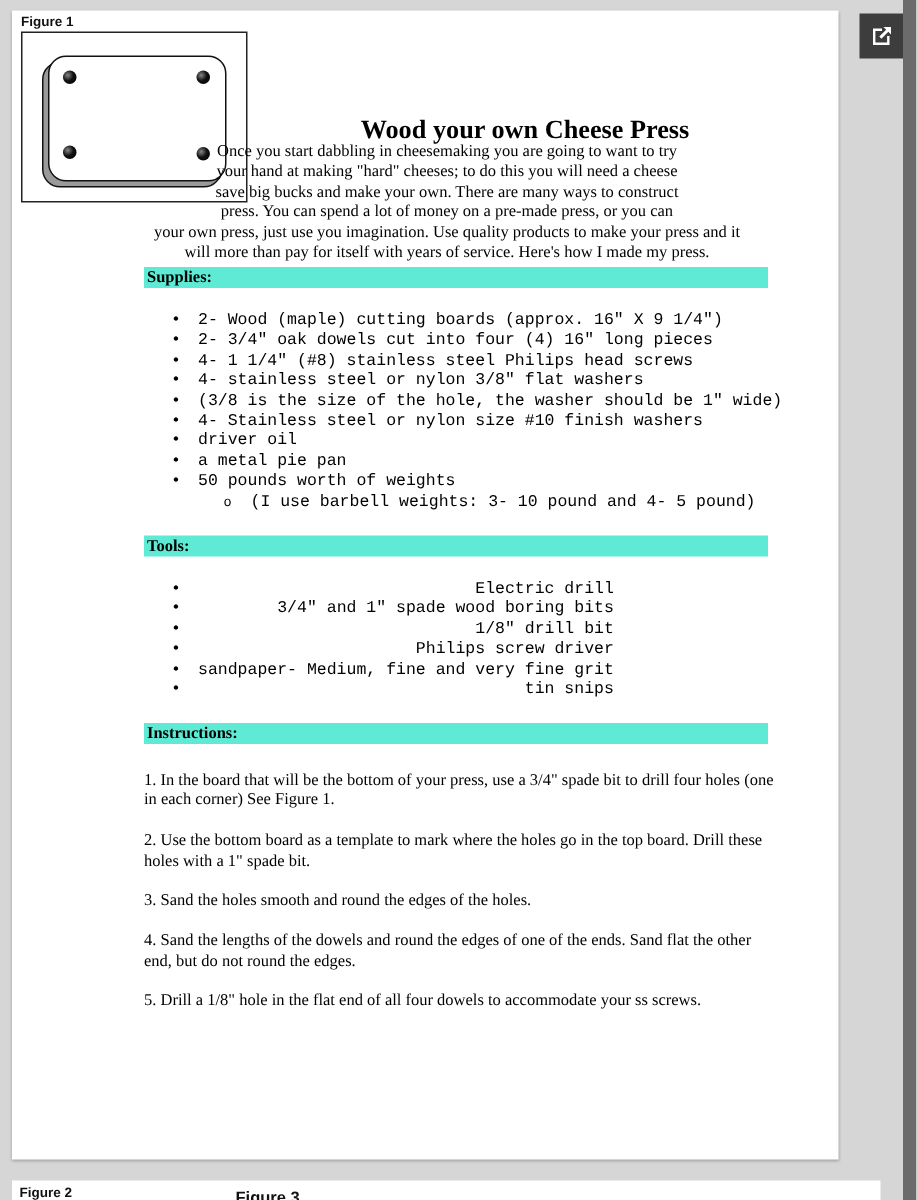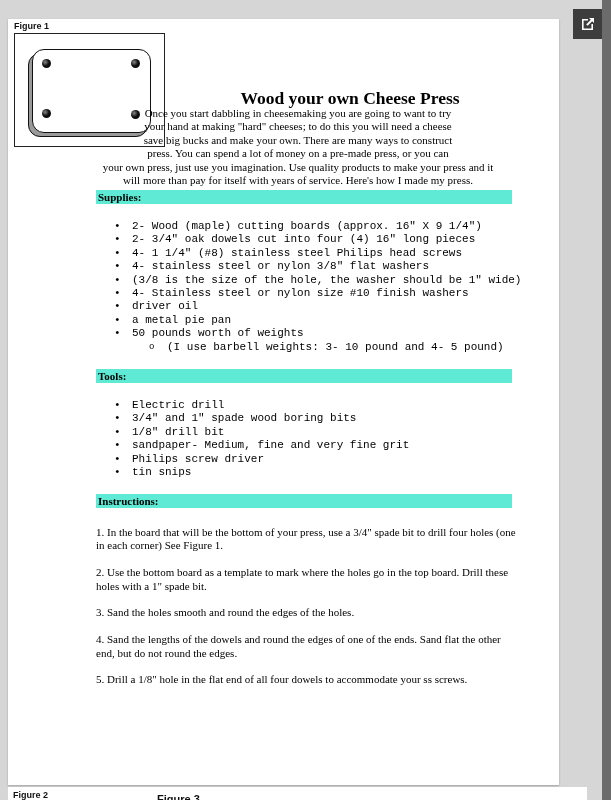--- a/index.html
+++ b/index.html
@@ -4,21 +4,21 @@
 <style>
   html, body { margin:0; padding:0; }
   body {
     width:611px; height:800px; overflow:hidden; position:relative;
     background:#d4d4d4;
     font-family:"Liberation Serif", serif;
   }
   .viewer { position:absolute; left:0; top:0; width:602px; height:800px; background:#d6d6d6; }
   .scroll-track { position:absolute; left:602px; top:0; width:9px; height:800px; background:#6b6b6b; }
   .page {
-    position:absolute; left:8px; top:19px; width:551px; height:766px;
+    position:absolute; left:8px; top:7px; width:551px; height:766px;
     background:#fff; box-shadow:0 1px 2px rgba(0,0,0,0.25);
   }
   .page2 {
     position:absolute; left:8px; top:787px; width:579px; height:40px;
     background:#fff;
   }
   .fig-label {
     position:absolute; font-family:"Liberation Sans", sans-serif; font-weight:bold;
     font-size:9px; color:#111;
   }
@@ -98,26 +98,26 @@
       <li>4-   stainless steel or nylon 3/8" flat washers</li>
       <li>(3/8 is the size of the hole, the washer should be 1" wide)</li>
       <li>4-  Stainless steel or nylon size #10 finish washers</li>
       <li>driver oil</li>
       <li>a metal pie pan</li>
       <li>50  pounds worth of weights</li>
       <li class="sub">(I use barbell weights: 3- 10 pound and 4- 5 pound)</li>
     </ul>
 
     <div class="bar" style="left:88px;top:350px;">Tools:</div>
-    <ul class="items" style="left:106px;top:380px;">
+    <ul class="items" style="left:106px;top:380px;text-align:right;">
       <li>Electric drill</li>
       <li>3/4" and 1" spade wood boring bits</li>
       <li>1/8" drill bit</li>
+      <li>Philips screw driver</li>
       <li>sandpaper-  Medium, fine and very fine grit</li>
-      <li>Philips screw driver</li>
       <li>tin snips</li>
     </ul>
 
     <div class="bar" style="left:88px;top:475px;">Instructions:</div>
     <div class="instr" style="left:88px;top:507px;">
       <p>1. In the board that will be the bottom of your press, use a 3/4" spade bit to drill four holes (one in each corner)  See Figure 1.</p>
       <p>2. Use the bottom board as a template to mark where the holes go in the top board.  Drill these holes with a 1" spade bit.</p>
       <p>3. Sand the holes smooth and round the edges of the holes.</p>
       <p>4. Sand the lengths of the dowels and round  the edges of one of the ends.  Sand flat the other end, but do not round the edges.</p>
       <p>5. Drill a 1/8" hole in the flat end of all four dowels to accommodate your ss screws.</p>

